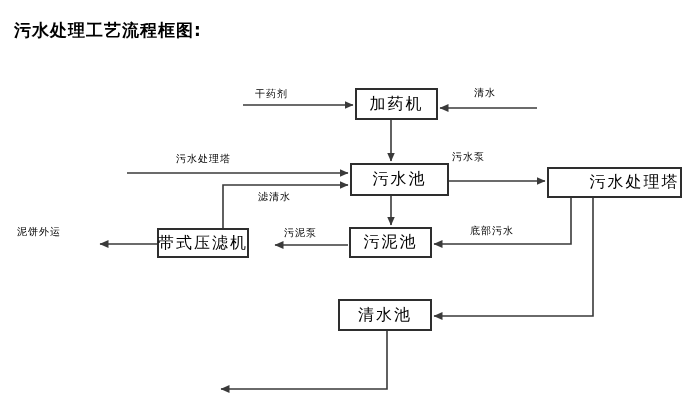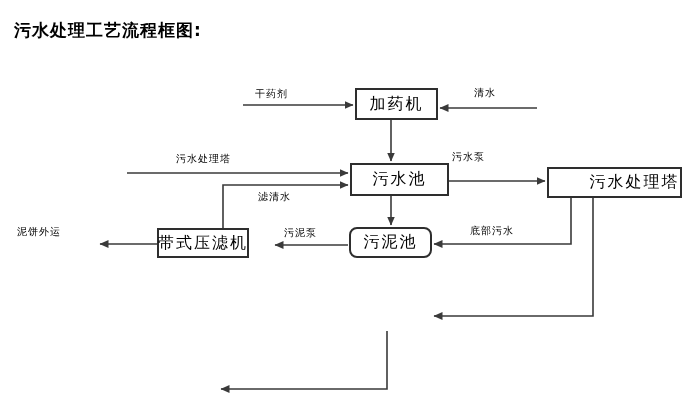--- a/index.html
+++ b/index.html
@@ -50,21 +50,21 @@
     font-size: 10px;
     color: #000000;
     letter-spacing: 1px;
     white-space: nowrap;
     background: transparent;
   }
   #node-dosing-machine        { left: 355px; top:  88px; width:  83px; height: 32px; text-align: center; }
   #node-sewage-pool           { left: 350px; top: 163px; width:  99px; height: 33px; }
   #node-sewage-treatment-tower{ left: 547px; top: 167px; width: 135px; height: 31px; padding-left: 40px; }
   #node-belt-filter-press     { left: 157px; top: 228px; width: 92px; height: 30px; }
-  #node-sludge-pool           { left: 349px; top: 227px; width:  83px; height: 31px; border-radius: 8px; }
+  #node-sludge-pool           { left: 349px; top: 227px; width:  83px; height: 31px; }
   #node-clean-water-pool      { left: 338px; top: 299px; width:  94px; height: 32px; }
 
   #label-dry-agent            { left: 255px; top:  87px; }
   #label-clean-water          { left: 474px; top:  86px; }
   #label-sand-washing-sewage  { left: 176px; top: 152px; }
   #label-filtered-clean-water { left: 258px; top: 190px; }
   #label-sewage-pump          { left: 452px; top: 150px; }
   #label-sludge-pump          { left: 284px; top: 226px; }
   #label-bottom-sewage        { left: 470px; top: 224px; }
   #label-mud-cake-shipped-out { left:  17px; top: 225px; }
@@ -97,20 +97,21 @@
       <polyline points="593,198 593,316 434,316" marker-end="url(#arr)"></polyline>
       <polyline points="387,331 387,389 221,389" marker-end="url(#arr)"></polyline>
     </g>
   </svg>
 
   <div class="node" id="node-dosing-machine">加药机</div>
   <div class="node" id="node-sewage-pool">污水池</div>
   <div class="node" id="node-sewage-treatment-tower">污水处理塔</div>
   <div class="node" id="node-belt-filter-press">带式压滤机</div>
   <div class="node" id="node-sludge-pool">污泥池</div>
+  <div class="node" id="node-clean-water-pool">清水池</div>
 
   <div class="flow-label" id="label-dry-agent">干药剂</div>
   <div class="flow-label" id="label-clean-water">清水</div>
   <div class="flow-label" id="label-sand-washing-sewage">污水处理塔</div>
   <div class="flow-label" id="label-filtered-clean-water">滤清水</div>
   <div class="flow-label" id="label-sewage-pump">污水泵</div>
   <div class="flow-label" id="label-sludge-pump">污泥泵</div>
   <div class="flow-label" id="label-mud-cake-shipped-out">泥饼外运</div>
   <div class="flow-label" id="label-bottom-sewage">底部污水</div>
 

